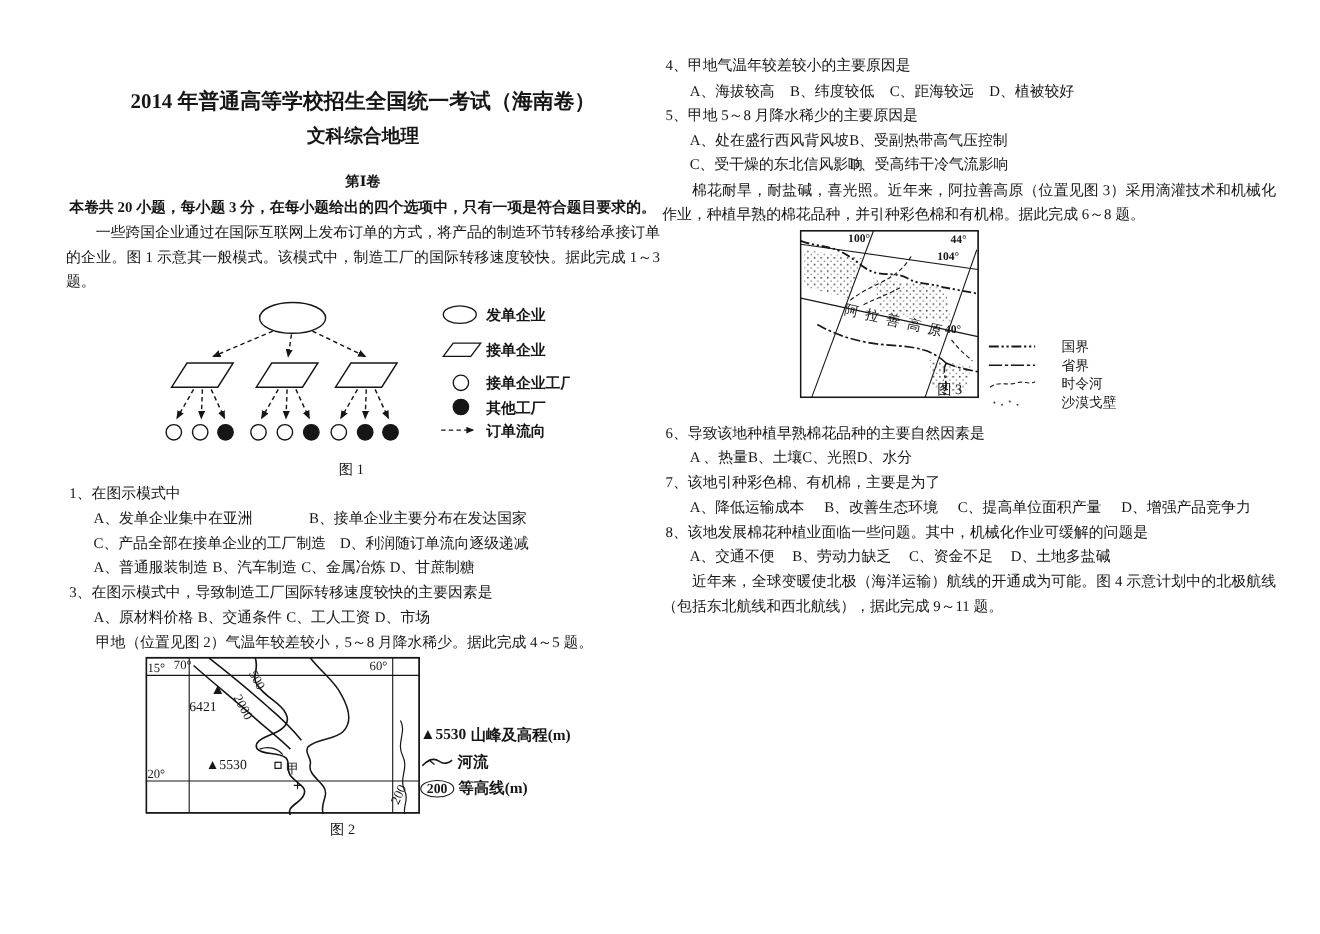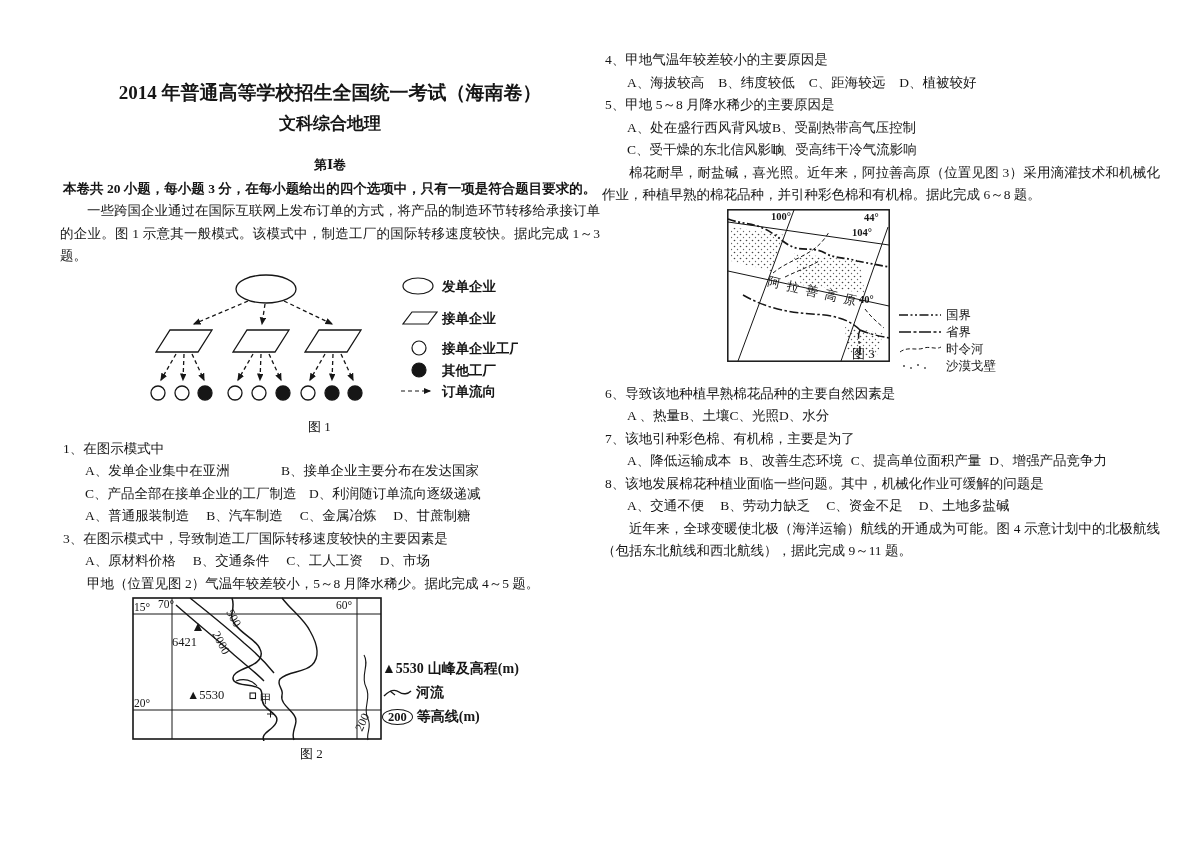--- a/index.html
+++ b/index.html
@@ -11,35 +11,35 @@
   .col-right{left:602px;width:558px;padding-top:49px}
   .title{margin-top:80px;text-align:center;font-size:19px;font-weight:700;line-height:26px}
   .subtitle{margin-top:6px;text-align:center;font-size:17px;font-weight:700;line-height:24px}
   .section{margin-top:20px;text-align:center;font-size:13px;font-weight:700;line-height:18px}
   .bold-note{margin-top:4px;font-weight:700;line-height:22px;padding-left:3px}
   .para{text-indent:2em;line-height:22.5px;text-align:justify}
   .q-stem{line-height:22.5px;padding-left:3px}
   .opt-row{display:flex;padding-left:25px;line-height:22.5px;white-space:nowrap}
   .opt-row span{flex:none}
   .w196{width:196px}.w224{width:224px}.w145{width:145px}
-  .g20{column-gap:17px}.g14{column-gap:14px}.g11{}.g18{column-gap:8px}.g34{column-gap:16px}
+  .g20{column-gap:4px}.g14{column-gap:14px}.g11{}.g18{column-gap:18px}.g34{column-gap:16px}
   .figwrap{position:relative}
   .fig1-wrap{height:166px;margin-top:4px}
   .fig1-svg{position:absolute;left:78px;top:0}
   .fig1-cap{position:absolute;left:248px;top:146px;font-size:13px}
   .fig2-wrap{height:172px}
   .fig2-svg{position:absolute;left:72px;top:0}
   .fig2-legend{position:absolute;left:322px;top:62px;font-weight:700;font-size:14px}
   .f2l-row{display:flex;align-items:center;height:24px;column-gap:4px}
   .contour-oval{display:inline-block;border:1.4px solid #161616;border-radius:50%;padding:0 5px;font-size:12.5px;line-height:14px}
   .fig2-cap{position:absolute;left:240px;top:150px;font-size:13px}
   .fig3-wrap{height:176px}
   .fig3-svg{position:absolute;left:125px;top:2px}
   .fig3-legend{position:absolute;left:296px;top:100px;font-size:12.5px}
-  .f3l-row{display:flex;align-items:center;height:17px;column-gap:4px}
+  .f3l-row{display:flex;align-items:center;height:17px;column-gap:23px}
   .f3l-sym{width:44px;flex:none;display:flex;align-items:center}
   .fig3-cap{position:absolute;left:250px;top:138px;font-size:13px}
   svg text{font-family:"Liberation Serif","DejaVu Serif",serif}
 </style>
 </head>
 <body>
 
 <div class="page">
 
   <div class="col col-left">

